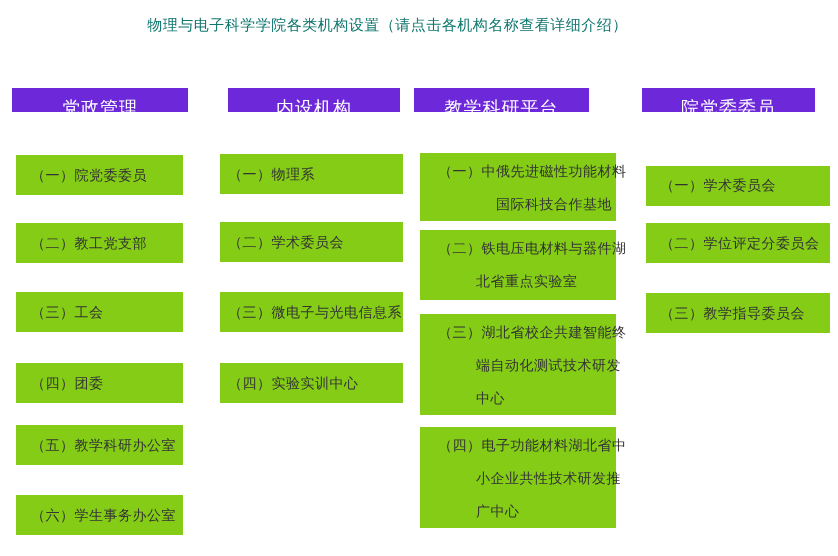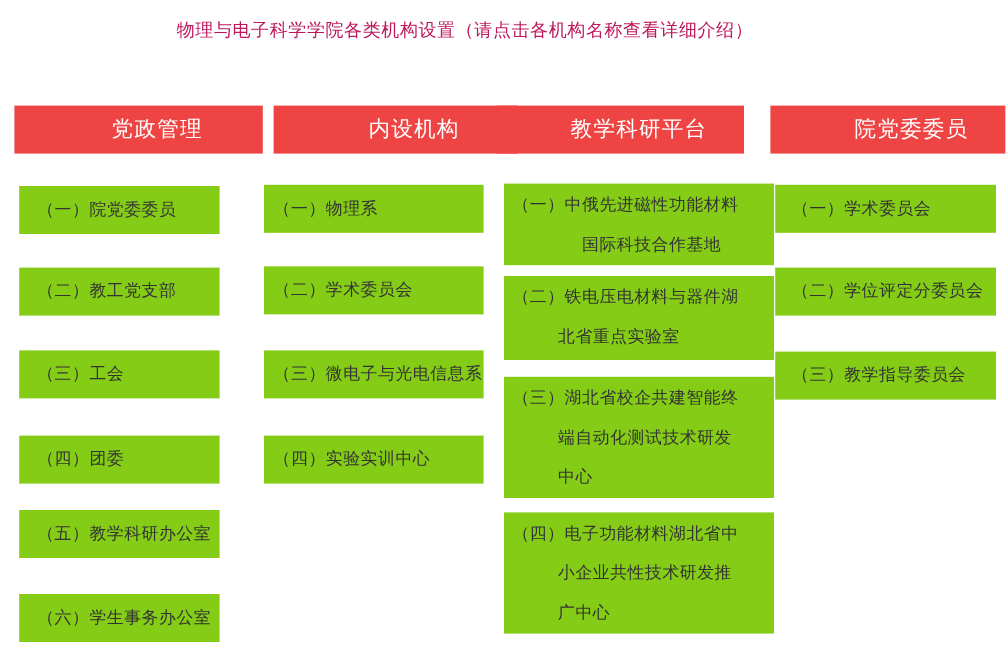--- a/index.html
+++ b/index.html
@@ -6,29 +6,28 @@
   #canvas{
     position:relative;
     width:838px;height:556px;
     background:#ffffff;
     font-family:"DejaVu Sans","Liberation Sans",sans-serif;
     overflow:hidden;
   }
   .page-title{
     position:absolute;top:16px;left:0;width:775px;
     text-align:center;
-    font-size:15px;color:#be185d;
+    font-size:15px;color:#0f766e;
     letter-spacing:0.5px;
   }
   .col-header{
-    position:absolute;top:88px;height:40px;line-height:40px;
-    background:#ef4444;color:#ffffff;
+    position:absolute;top:88px;height:24px;line-height:40px;
+    background:#6d28d9;color:#ffffff;
     font-size:18px;text-align:center;
     letter-spacing:1px;
-    padding-left:31px;
   }
   .h1{left:12px;width:176px;}
   .h2{left:228px;width:172px;}
   .h3{left:414px;width:175px;}
   .h4{left:642px;width:173px;}
 
   .item{
     position:absolute;
     background:#84cc16;color:#333;
     font-size:14px;letter-spacing:0.5px;
@@ -40,32 +39,32 @@
   
   .c1{left:16px;width:167px;padding-left:15px;}
   .c1-1{top:155px;} .c1-2{top:223px;} .c1-3{top:292px;}
   .c1-4{top:363px;} .c1-5{top:425px;} .c1-6{top:495px;}
 
   
   .c2{left:220px;width:183px;padding-left:8px;}
   .c2-1{top:154px;} .c2-2{top:222px;} .c2-3{top:292px;} .c2-4{top:363px;}
 
   
-  .c3{left:420px;width:225px;padding:2px 0 0 7px;line-height:33px;}
+  .c3{left:420px;width:196px;padding:2px 0 0 18px;line-height:33px;}
   .c3-1{top:153px;height:68px;}
   .c3-2{top:230px;height:70px;}
   .c3-3{top:314px;height:101px;}
   .c3-4{top:427px;height:101px;}
   .ln{white-space:nowrap;}
   .ind58{margin-left:58px;}
   .ind38{margin-left:38px;}
 
   
   .c4{left:646px;width:184px;padding-left:14px;}
-  .c4-1{top:154px;} .c4-2{top:223px;} .c4-3{top:293px;}
+  .c4-1{top:166px;font-family:Liberation Mono, monospace;} .c4-2{top:223px;} .c4-3{top:293px;}
 </style>
 </head>
 <body>
 
 <div id="canvas">
 
   <div class="page-title">物理与电子科学学院各类机构设置（请点击各机构名称查看详细介绍）</div>
 
   <div class="col-header h1">党政管理</div>
   <div class="col-header h2">内设机构</div>

